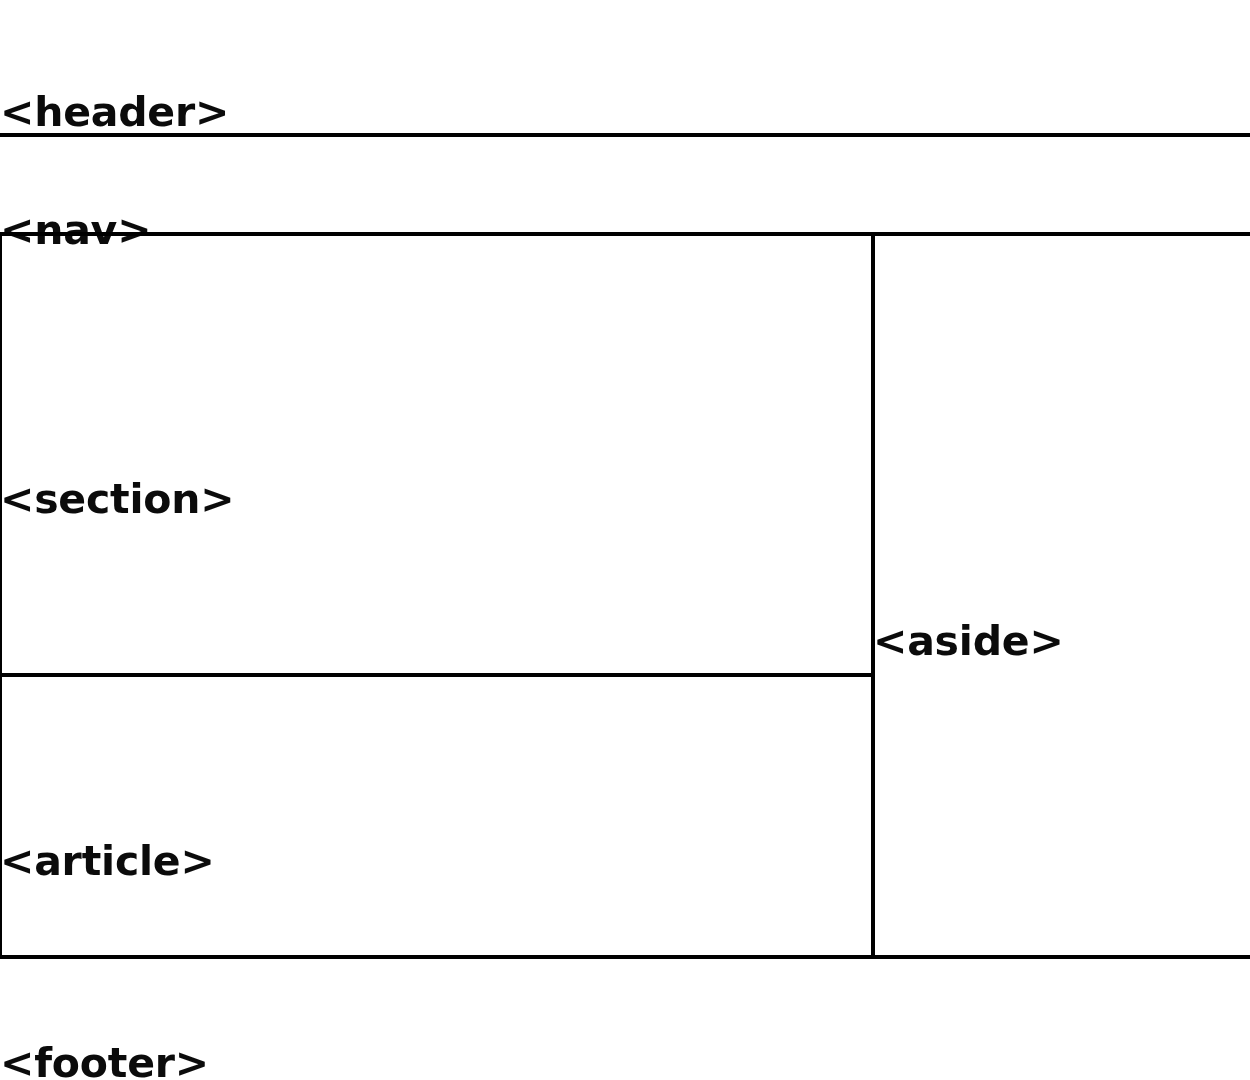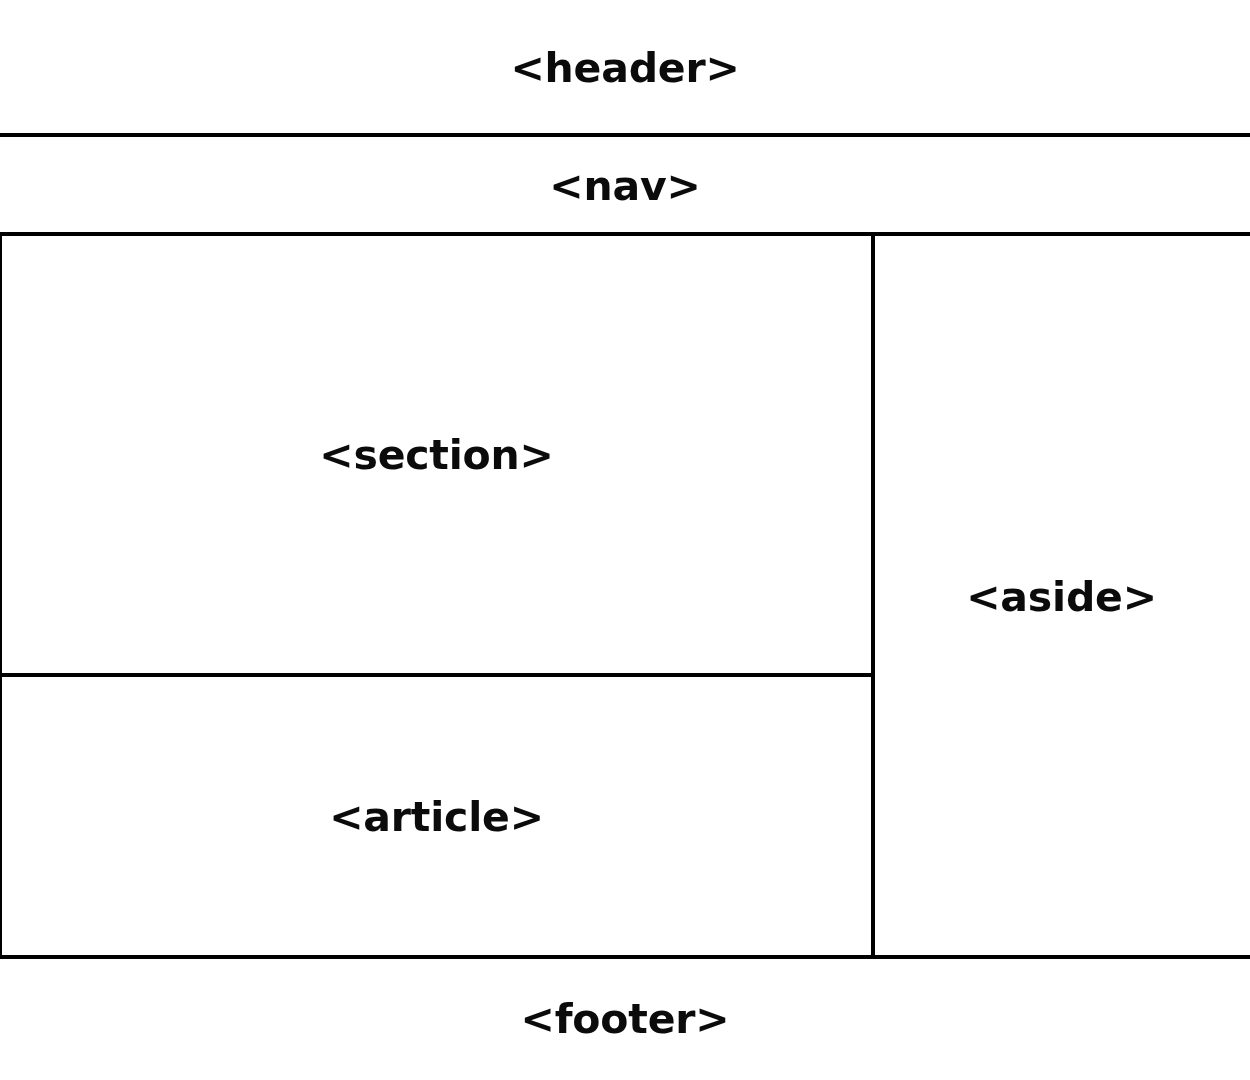--- a/index.html
+++ b/index.html
@@ -20,22 +20,22 @@
     overflow: hidden;
     box-sizing: border-box;
   }
 
   
   .region {
     position: absolute;
     box-sizing: border-box;
     display: flex;
     align-items: center;
-    justify-content: center;
     background: transparent;
+    margin-top: 44px;
   }
 
   .region-label {
     font-family: "DejaVu Sans", "Liberation Sans", sans-serif;
     font-size: 41px;
     font-weight: 700;
     color: #0b0b0b;
     letter-spacing: -0.2px;
     line-height: 1;
     white-space: nowrap;

